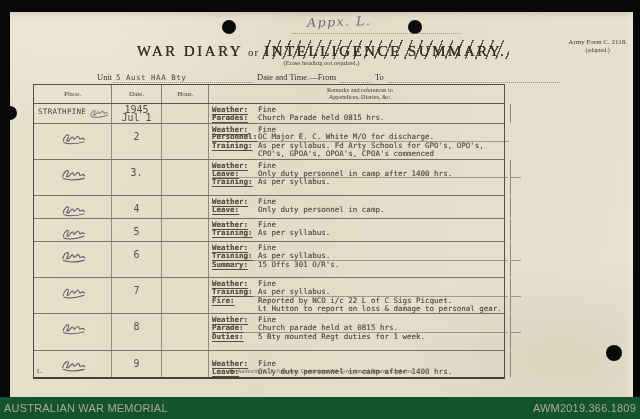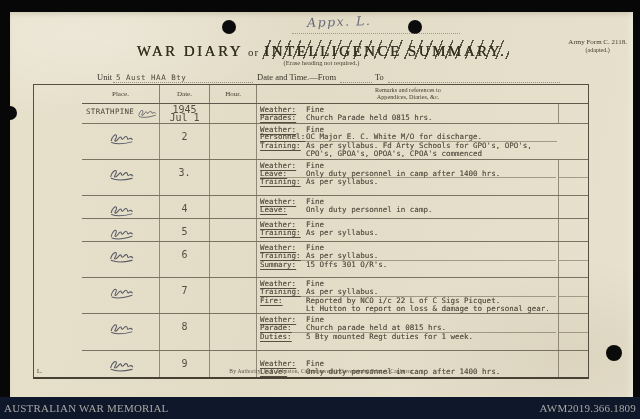--- a/index.html
+++ b/index.html
@@ -44,22 +44,22 @@
   .dots{position:absolute;height:11px;border-bottom:1px dotted rgba(128,118,95,.75);}
   .u-label{left:87px;top:1px;}
   .u-value{left:106px;}
   .u-dots{left:103px;width:140px;}
   .dt-label{left:247px;top:1px;}
   .dt-dots{left:330px;width:32px;}
   .to-label{left:365px;top:1px;}
   .to-dots{left:378px;width:172px;}
 
   
-  .dtable{position:absolute;left:23px;top:72px;width:556px;
-    border:1px solid rgba(62,55,42,.85);border-bottom:2px solid rgba(55,48,36,.9);box-sizing:border-box;padding-left:48px;}
+  .dtable{position:absolute;left:23px;top:72px;width:472px;
+    border:1px solid rgba(62,55,42,.85);border-bottom:2px solid rgba(55,48,36,.9);box-sizing:border-box;}
   .thead,.entry{display:grid;grid-template-columns:78px 50px 47px 302px 1fr;}
   .thead{height:18px;border-bottom:1px solid rgba(62,55,42,.8);}
   .th{display:flex;flex-direction:column;align-items:center;justify-content:center;
     font-size:7px;color:#453e2d;border-right:1px solid rgba(75,66,50,.6);text-align:center;}
   .th:last-child{border-right:none;}
   .th.remarks{font-size:6.2px;line-height:6.6px;}
   .entry{border-bottom:1px solid rgba(78,69,52,.7);}
   .entry:last-child{border-bottom:none;}
   .cell{border-right:1px solid rgba(78,69,52,.55);box-sizing:border-box;min-height:100%;}
   .cell:last-child{border-right:none;}
@@ -70,35 +70,35 @@
   .entry:nth-child(odd) .sig{transform:rotate(-3deg);}
   .entry:nth-child(3n) .sig{transform:rotate(2deg) scale(1.04);}
   .entry:first-child .sig svg{width:22px;height:12px;}
   .cell-date{padding-top:9px;text-align:center;font-family:"DejaVu Sans Mono",monospace;
     font-size:10px;line-height:7.8px;color:#564e41;}
   .entry:first-child .cell-date{padding-top:2px;}
   .cell-summary{padding:2px 2px 1px 3px;}
   .cell-remarks{padding:2px 0 1px 0;}
   .sum-line{min-height:7.8px;line-height:7.8px;font-family:"DejaVu Sans Mono",monospace;
     font-size:7.5px;color:#564e41;white-space:nowrap;text-shadow:0 0 .4px rgba(86,78,65,.55);}
-  .sum-line .lbl{display:inline-block;width:46px;text-decoration:underline;text-underline-offset:1.5px;}
+  .sum-line .lbl{display:inline-block;width:46px;text-decoration:underline;text-underline-offset:1.5px;font-weight:bold;}
   .cell-summary .sum-line:nth-child(even):not(:last-child),
   .cell-remarks  .sum-line:nth-child(even):not(:last-child){border-bottom:1px solid rgba(98,88,66,.5);}
   .entry:last-child .sum-line{border-bottom:none !important;}
   .cell-remarks .sum-line{padding-left:5px;}
 
   
   .tfoot-mark{position:absolute;left:27px;top:356px;font-size:6px;color:#4a4334;}
   .authority{position:absolute;left:0;top:356px;width:100%;text-align:center;
     font-size:5.5px;color:#5a5342;letter-spacing:.2px;}
 
   
-  .awm-bar{position:absolute;left:0;right:0;bottom:0;height:22px;background:#0f172a;
+  .awm-bar{position:absolute;left:0;right:0;bottom:0;height:22px;background:#14532d;
     display:flex;justify-content:space-between;align-items:center;padding:0 4px;box-sizing:border-box;
-    font-family:Liberation Serif, serif;font-size:11px;color:#a9a7a4;letter-spacing:.2px;}
+    font-family:Liberation Sans, sans-serif;font-size:11px;color:#a9a7a4;letter-spacing:.2px;}
 </style>
 </head>
 <body>
 
 <div class="paper">
 
   <span class="hole h1"></span>
   <span class="hole h2"></span>
   <span class="hole h3"></span>
   <span class="hole h4"></span>

